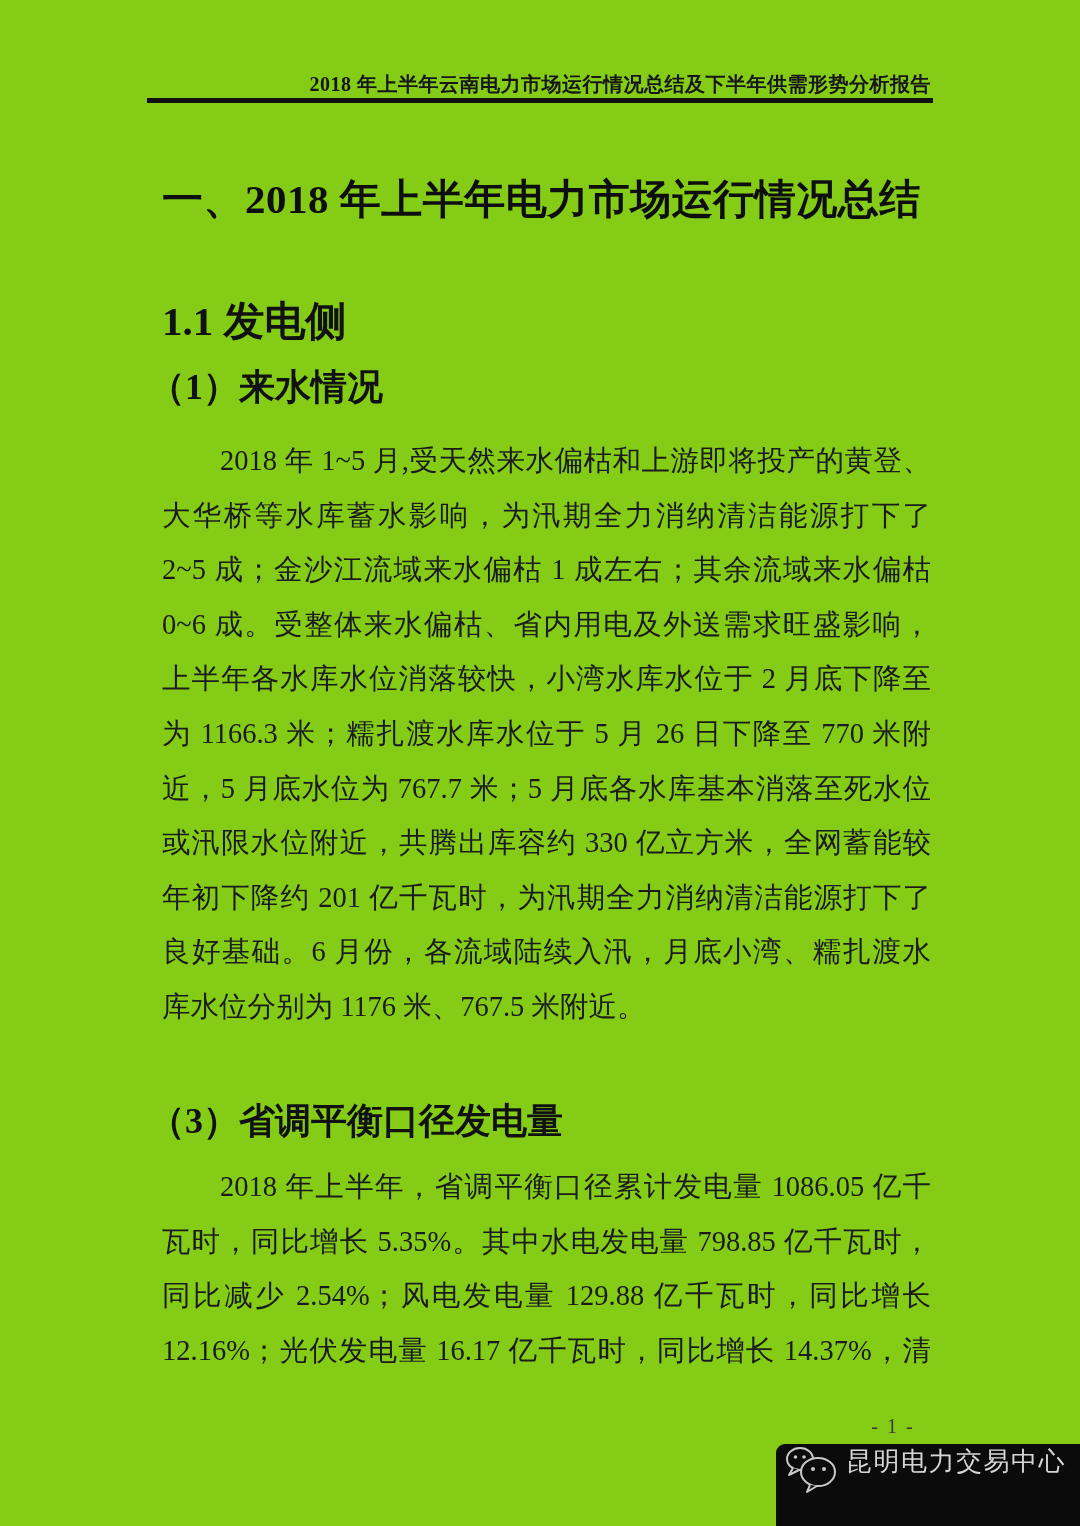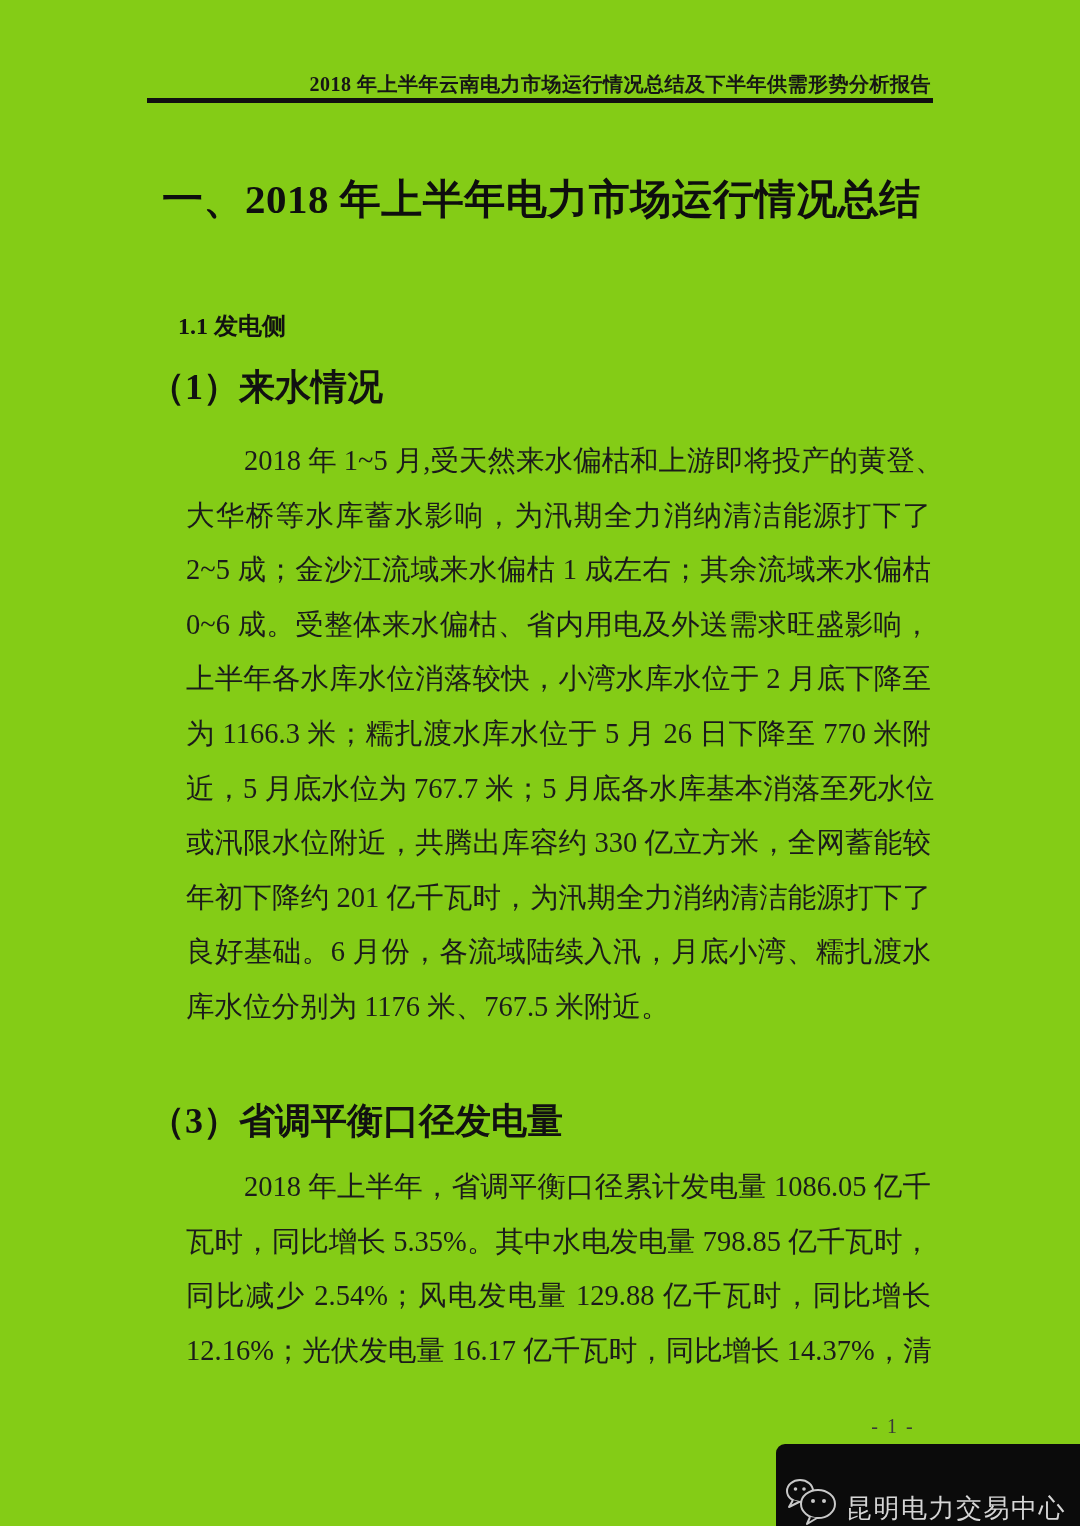--- a/index.html
+++ b/index.html
@@ -20,55 +20,55 @@
     position:absolute; top:98px; left:147px;
     width:786px; height:5px; background:#101010;
   }
   .doc-title {
     position:absolute; top:172px; left:162px; width:772px;
     margin:0; font-size:41px; font-weight:900; color:#0e0e0e;
     letter-spacing:0.5px; white-space:nowrap;
   }
   .sec-heading {
     position:absolute; top:294px; left:162px;
-    margin:16px; font-size:24px; font-weight:bold; color:#111;
+    margin:0; font-size:41px; font-weight:bold; color:#111;
     white-space:nowrap;
   }
   .sub-heading {
     position:absolute; left:149px;
     margin:0; font-size:36px; font-weight:bold; color:#111;
     white-space:nowrap;
   }
   .sub1 { top:363px; }
   .sub2 { top:1097px; }
   .para {
     position:absolute; left:162px; width:769px;
     font-size:28.5px; color:#1b1b1b;
   }
   .p1 { top:434px; }
   .p2 { top:1160px; }
   .line {
     height:54.6px; line-height:54.6px;
     text-align:justify; text-align-last:justify;
     text-justify:inter-character;
-    overflow:visible; white-space:nowrap;margin-left:24px;
+    overflow:visible; white-space:nowrap;
   }
   .line.indent { text-indent:58px; }
   .line.lastline { text-align-last:left; }
   .page-number {
     position:absolute; top:1415px; left:838px; width:110px;
     text-align:center; font-size:20px; color:#3a3a3a;
     letter-spacing:2px;
   }
   .brand-bar {
     position:absolute; top:1444px; left:776px;
     width:304px; height:82px;
     background:#0b0b0b;
     border-top-left-radius:9px;
-    display:flex; align-items:flex-end;
+    display:flex; align-items:flex-start;
     padding-left:8px; box-sizing:border-box;
   }
   .brand-bar .logo { flex:0 0 auto; margin-right:8px; }
   .brand-name {
     font-family:"Liberation Sans","DejaVu Sans",sans-serif;
     font-size:26px; color:#d6d6d6; letter-spacing:1.5px;
     white-space:nowrap;
   }
 </style>
 </head>

